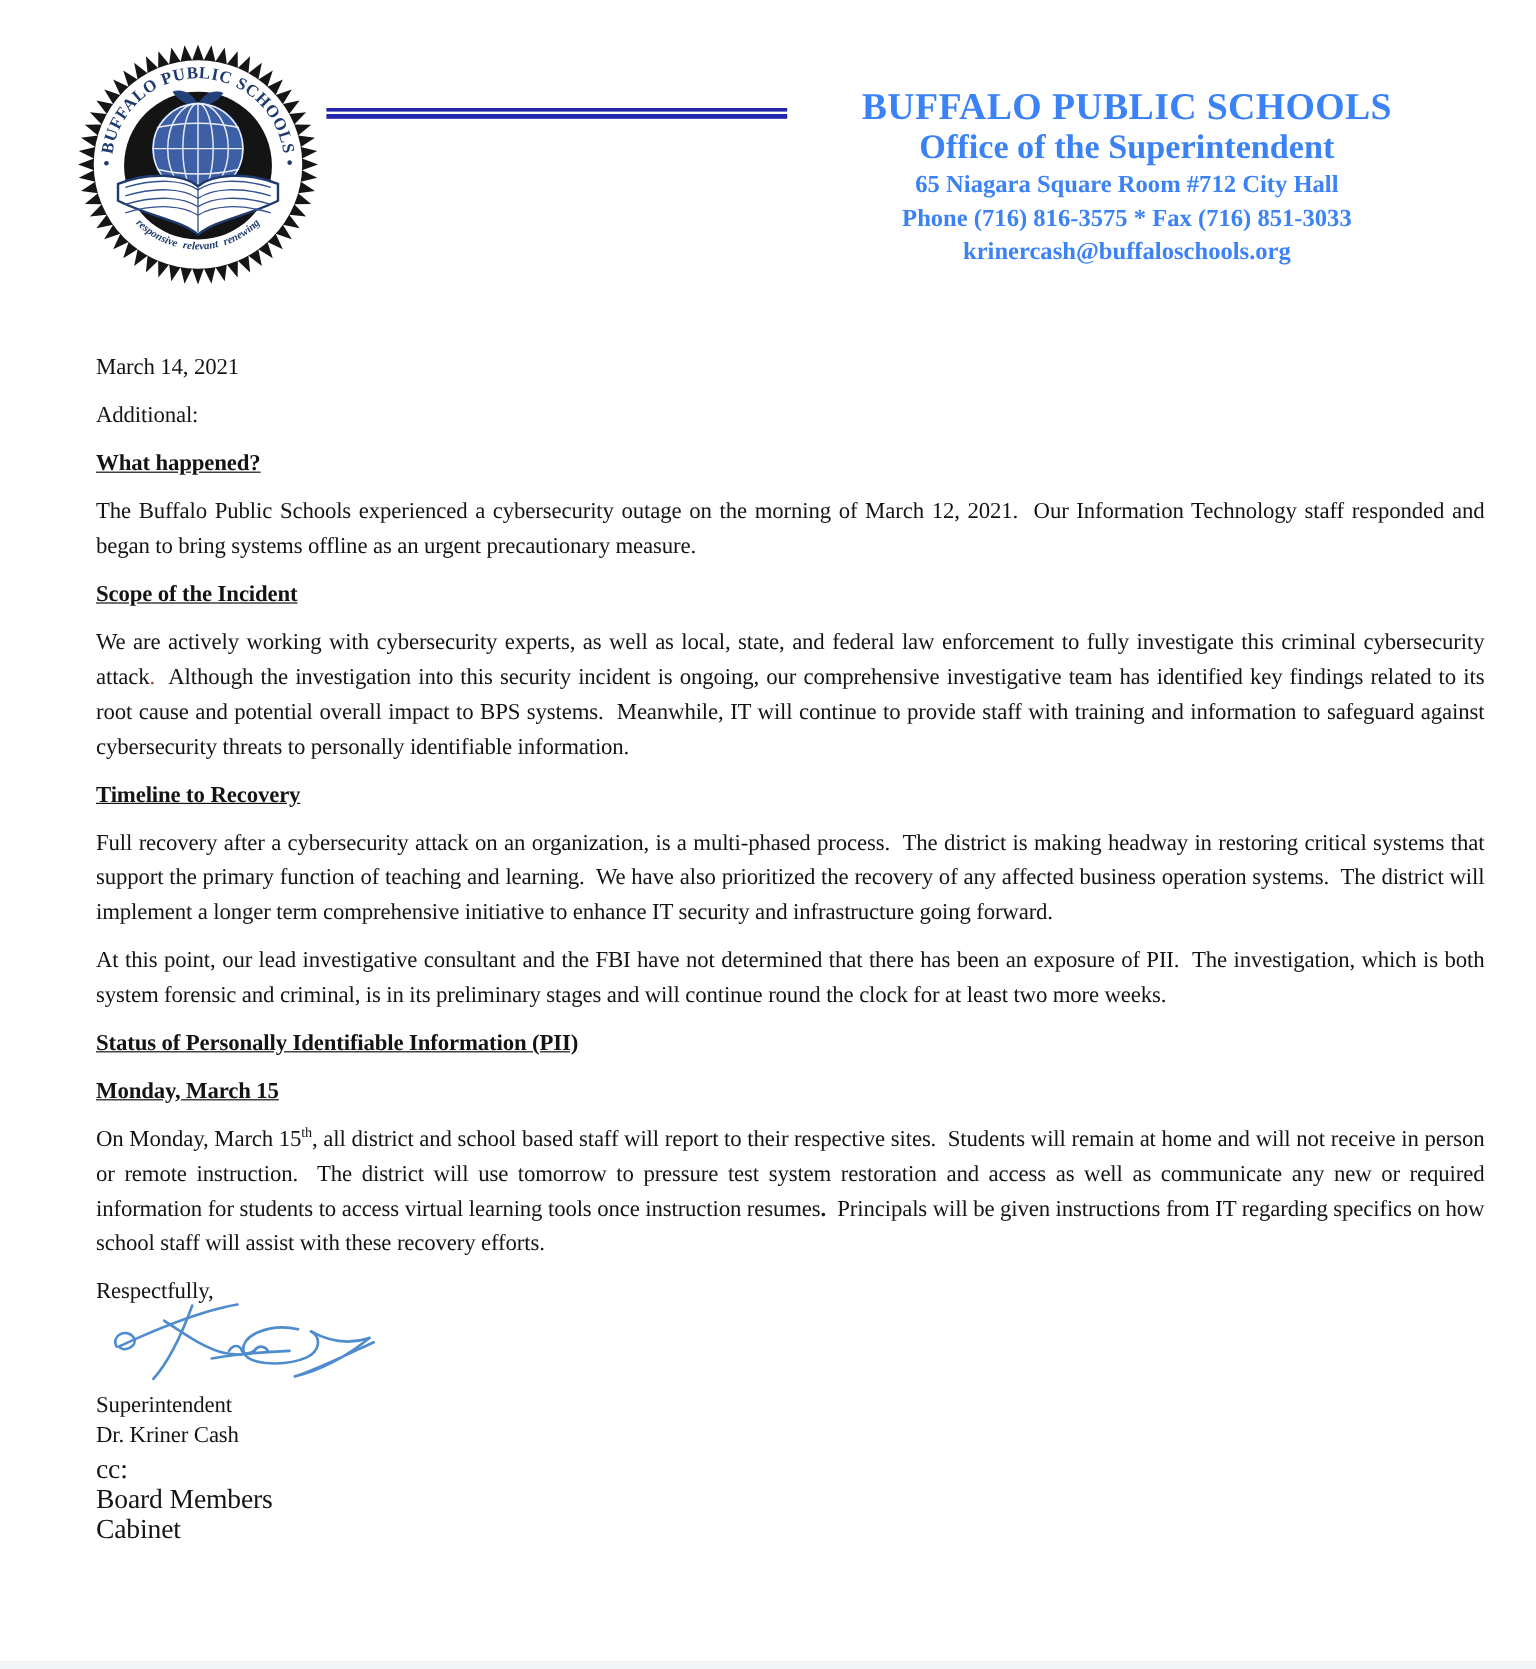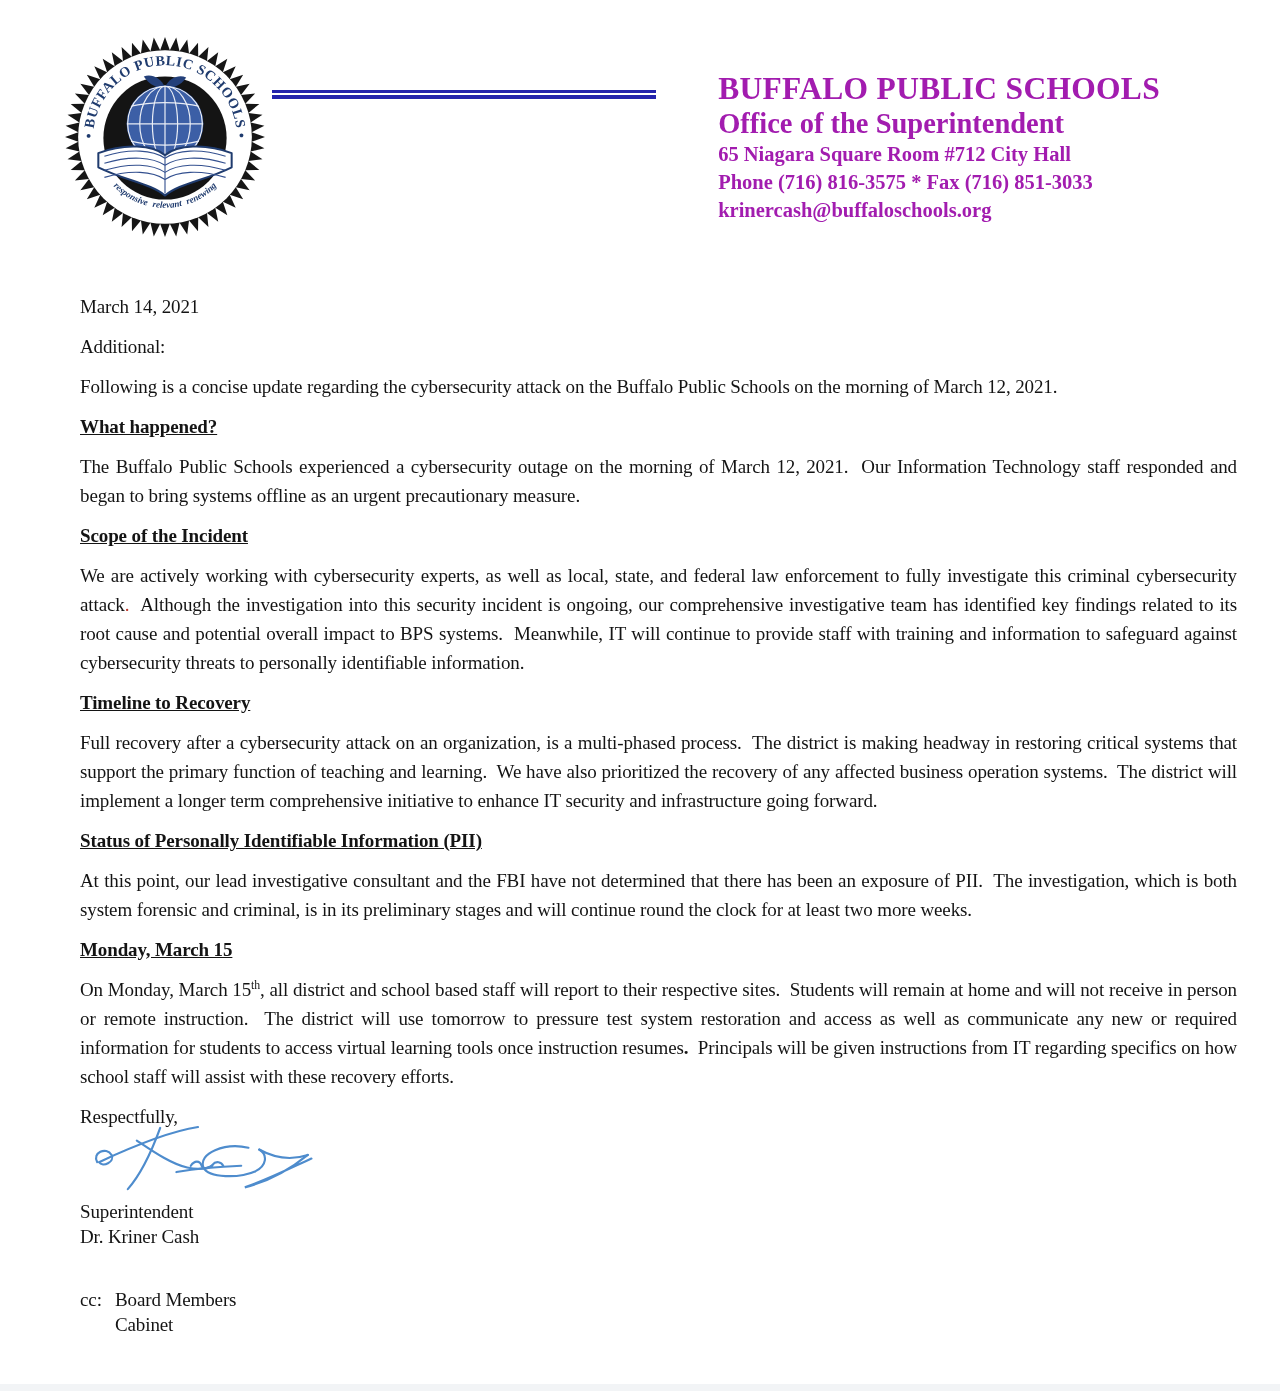--- a/index.html
+++ b/index.html
@@ -12,42 +12,42 @@
   .page { position:relative; width:1280px; height:1391px; background:#fff; overflow:hidden; }
 
   
   .seal { position:absolute; left:64px; top:36px; width:202px; height:202px; }
   .rule {
     position:absolute; left:272px; top:90px; width:384px; height:9px;
     border-top:3px solid #2323ac; border-bottom:4px solid #2323ac;
   }
   .head-text {
     position:absolute; top:70px; right:120px;
-    text-align:left; color:#a21caf; font-weight:bold;
+    text-align:center; color:#3b82f6; font-weight:bold;
   }
   .org    { font-size:31.5px; line-height:37px; letter-spacing:0.3px; }
   .office { font-size:28.5px; line-height:33px; }
   .addr   { font-size:20.5px; line-height:28px; }
 
   
   .bodytext {
     position:absolute; top:292px; left:80px; width:1157px;
     font-size:19px; line-height:29px; letter-spacing:-0.12px;
   }
   .para { margin:0 0 11px 0; }
   .heading { font-weight:bold;text-decoration:underline; }
   .just { text-align:justify; white-space:pre-wrap; }
   .red  { color:#c3392b; }
   .bold { font-weight:bold; }
   sup   { font-size:62%; line-height:0; vertical-align:super; }
 
   .valediction { margin-bottom:0; }
   .signature { display:block; margin:-12px 0 0 10px; }
   .signer { font-size:19px; line-height:25px; margin-top:0; }
-  .cc { display:flex; margin-top:38px; font-size:19px; line-height:25px; }
+  .cc { display:flex; margin-top:3px; font-size:23px; line-height:25px;flex-direction:column; }
   .cc-label { width:35px; flex:none; }
 
   .bottom-strip { position:absolute; left:0; bottom:0; width:100%; height:7px; background:#f2f4f6; }
 </style>
 </head>
 <body>
 
 <div class="page">
 
   <header>
@@ -95,31 +95,30 @@
       <div class="office">Office of the Superintendent</div>
       <div class="addr">65 Niagara Square Room #712 City Hall</div>
       <div class="addr">Phone (716) 816-3575 * Fax (716) 851-3033</div>
       <div class="addr">krinercash@buffaloschools.org</div>
     </div>
   </header>
 
   <main class="bodytext">
     <p class="para">March 14, 2021</p>
     <p class="para">Additional:</p>
-    <p class="para just">Following is a concise update regarding the cybersecurity attack on the Buffalo Public Schools on the morning of March 12, 2021.</p>
 
     <div id="sections">
         <p class="para heading">What happened?</p>
         <p class="para just"><span>The Buffalo Public Schools experienced a cybersecurity outage on the morning of March 12, 2021.  Our Information Technology staff responded and began to bring systems offline as an urgent precautionary measure.</span></p>
         <p class="para heading">Scope of the Incident</p>
         <p class="para just"><span>We are actively working with cybersecurity experts, as well as local, state, and federal law enforcement to fully investigate this criminal cybersecurity attack</span><span class="red">.</span><span>  Although the investigation into this security incident is ongoing, our comprehensive investigative team has identified key findings related to its root cause and potential overall impact to BPS systems.  Meanwhile, IT will continue to provide staff with training and information to safeguard against cybersecurity threats to personally identifiable information.</span></p>
         <p class="para heading">Timeline to Recovery</p>
         <p class="para just"><span>Full recovery after a cybersecurity attack on an organization, is a multi-phased process.  The district is making headway in restoring critical systems that support the primary function of teaching and learning.  We have also prioritized the recovery of any affected business operation systems.  The district will implement a longer term comprehensive initiative to enhance IT security and infrastructure going forward.</span></p>
+        <p class="para just"><span>At this point, our lead investigative consultant and the FBI have not determined that there has been an exposure of PII.  The investigation, which is both system forensic and criminal, is in its preliminary stages and will continue round the clock for at least two more weeks.</span></p>
         <p class="para heading">Status of Personally Identifiable Information (PII)</p>
-        <p class="para just"><span>At this point, our lead investigative consultant and the FBI have not determined that there has been an exposure of PII.  The investigation, which is both system forensic and criminal, is in its preliminary stages and will continue round the clock for at least two more weeks.</span></p>
         <p class="para heading">Monday, March 15</p>
         <p class="para just"><span>On Monday, March 15</span><sup>th</sup><span>, all district and school based staff will report to their respective sites.  Students will remain at home and will not receive in person or remote instruction.  The district will use tomorrow to pressure test system restoration and access as well as communicate any new or required information for students to access virtual learning tools once instruction resumes</span><span class="bold">.</span><span>  Principals will be given instructions from IT regarding specifics on how school staff will assist with these recovery efforts.</span></p>
       </div>
 
     <p class="para valediction">Respectfully,</p>
 
     <svg class="signature" width="225" height="80" viewBox="0 0 250 85" fill="none" stroke="#4e8ccd" stroke-width="2.4" stroke-linecap="round">
       <path d="M8,46 C2,36 18,28 24,38 C28,46 14,52 10,46 C40,32 88,12 120,7"></path>
       <path d="M78,8 C70,30 58,58 42,76"></path>
       <path d="M52,22 C70,34 90,48 108,52 C118,54 128,54 136,50"></path>

